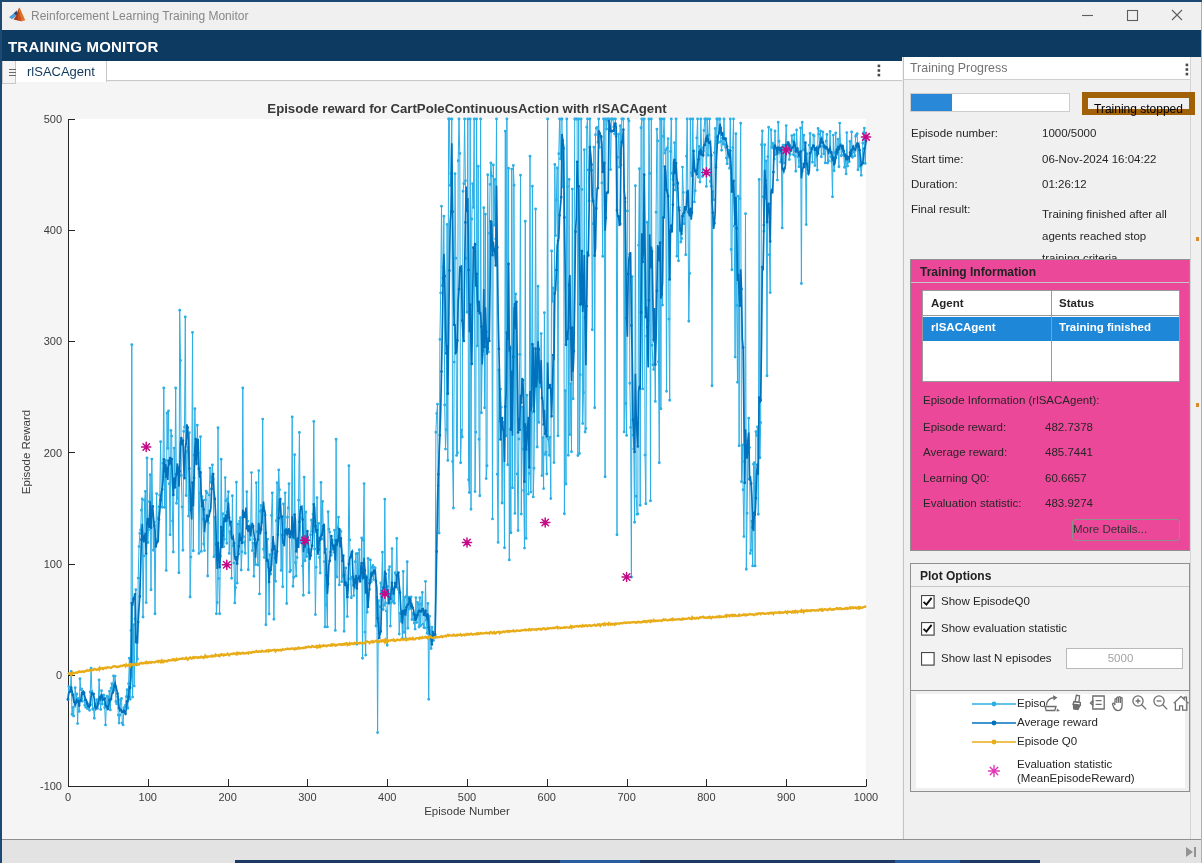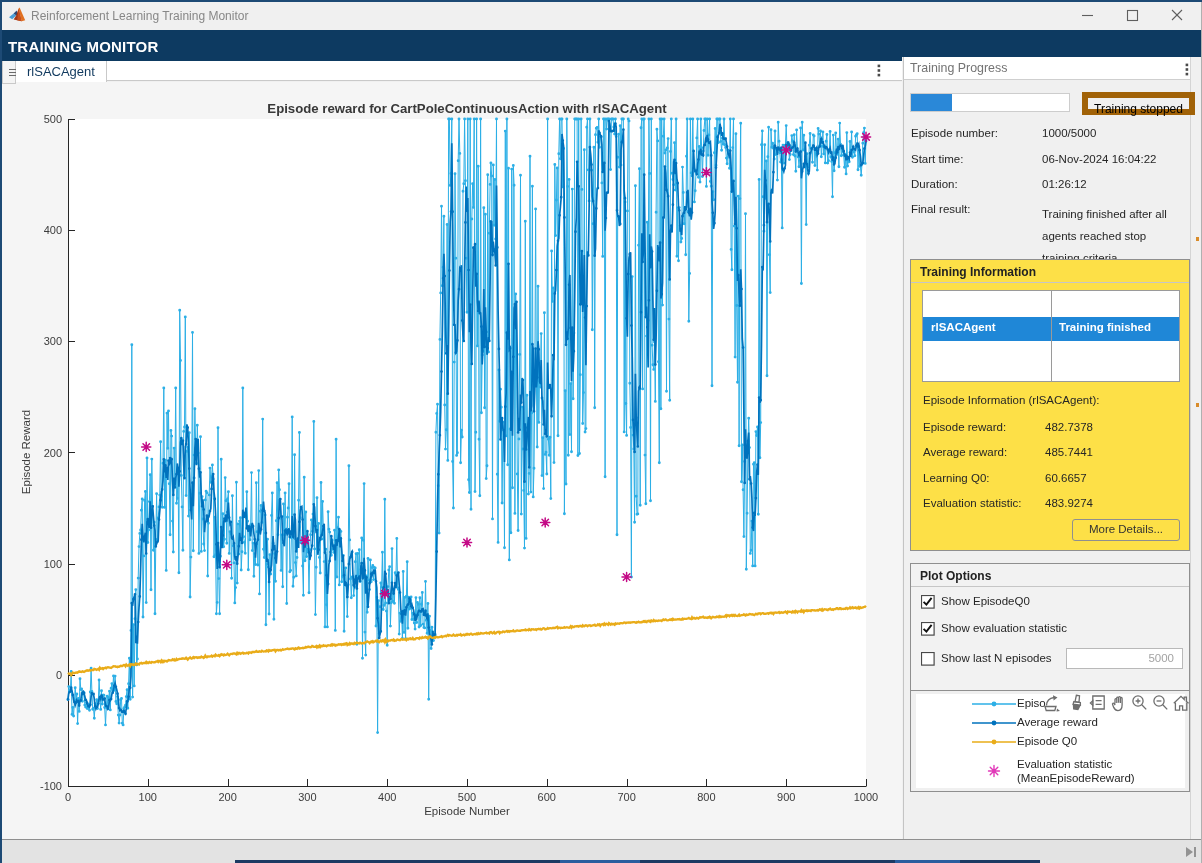--- a/index.html
+++ b/index.html
@@ -128,60 +128,64 @@
 <div class="abs" style="left:1082px;top:92px;width:113px;height:23px;border:6px solid #a16207;border-radius:0;color:#000000;font-size:12px;text-align:center;padding-top:4px">Training stopped</div>
 <div class="t" style="left:911px;top:127px">Episode number:</div>
 <div class="t" style="left:1042px;top:127px">1000/5000</div>
 <div class="t" style="left:911px;top:153px">Start time:</div>
 <div class="t" style="left:1042px;top:153px">06-Nov-2024 16:04:22</div>
 <div class="t" style="left:911px;top:178px">Duration:</div>
 <div class="t" style="left:1042px;top:178px">01:26:12</div>
 <div class="t" style="left:911px;top:203px">Final result:</div>
 <div class="t" style="left:1042px;top:203px;width:140px;white-space:normal;line-height:22px">Training finished after all agents reached stop training criteria.</div>
 
-<div class="abs" style="left:910px;top:259px;width:280px;height:292px;background:#fde047;border:1px solid #8f8f8f">
+<div class="abs" style="left:910px;top:259px;width:280px;height:292px;background:#ec4899;border:1px solid #8f8f8f">
 <div class="t" style="left:9px;top:5px;font-weight:bold;font-size:12px;color:#222">Training Information</div>
 <div class="abs" style="left:0;top:22px;width:278px;border-top:1px solid #c6c6c6"></div>
 <div class="abs" style="left:11px;top:30px;width:258px;height:92px;background:#fff;border:1px solid #9a9a9a">
+  <div class="abs" style="left:0;top:0;width:256px;height:25px;border-bottom:1px solid #9a9a9a">
+    <div class="t" style="left:8px;top:6px;font-weight:bold">Agent</div>
+    <div class="t" style="left:136px;top:6px;font-weight:bold">Status</div>
+      </div>
   <div class="abs" style="left:0;top:26px;width:256px;height:24px;background:#1f87d7">
     <div class="t" style="left:8px;top:4px;color:#fff;font-weight:bold">rlSACAgent</div>
     <div class="t" style="left:136px;top:4px;color:#fff;font-weight:bold">Training finished</div>
       </div>
   <div class="abs" style="left:128px;top:0;width:1px;height:90px;background:#9a9a9a"></div>
 </div>
 <div class="t" style="left:12px;top:134px;font-weight:normal">Episode Information (rlSACAgent):</div>
 <div class="t" style="left:12px;top:161px">Episode reward:</div>
     <div class="t" style="left:134px;top:161px">482.7378</div>
 <div class="t" style="left:12px;top:186px">Average reward:</div>
     <div class="t" style="left:134px;top:186px">485.7441</div>
 <div class="t" style="left:12px;top:212px">Learning Q0:</div>
     <div class="t" style="left:134px;top:212px">60.6657</div>
 <div class="t" style="left:12px;top:237px">Evaluation statistic:</div>
     <div class="t" style="left:134px;top:237px">483.9274</div>
-<div class="abs" style="left:161px;top:259px;width:108px;height:22px;border:1px solid #8f8f8f;border-radius:3px;text-align:center;font-size:11.5px;color:#333;padding-top:3px">More Details...</div>
+<div class="abs" style="left:161px;top:259px;width:108px;height:22px;border:1px solid #8f8f8f;border-radius:3px;font-size:11.5px;color:#333;padding-top:3px">More Details...</div>
 </div>
 
 <div class="abs" style="left:910px;top:563px;width:280px;height:144px;background:#f2f2f2;border:1px solid #8f8f8f">
 <div class="t" style="left:9px;top:5px;font-weight:bold;font-size:12px;color:#222">Plot Options</div>
 <div class="abs" style="left:0;top:22px;width:278px;border-top:1px solid #c6c6c6"></div>
 <svg width="14" height="14" style="position:absolute;left:10px;top:31px">
       <rect x="0.5" y="0.5" width="12.6" height="12.6" fill="#fff" stroke="#494949" stroke-width="1.2"></rect>
       <path d="M2.6 6.8 L5.4 9.6 L10.6 2.8" stroke="#111" stroke-width="1.9" fill="none"></path>
     </svg>
     <div class="t" style="left:30px;top:31px">Show EpisodeQ0</div>
 <svg width="14" height="14" style="position:absolute;left:10px;top:58px">
       <rect x="0.5" y="0.5" width="12.6" height="12.6" fill="#fff" stroke="#494949" stroke-width="1.2"></rect>
       <path d="M2.6 6.8 L5.4 9.6 L10.6 2.8" stroke="#111" stroke-width="1.9" fill="none"></path>
     </svg>
     <div class="t" style="left:30px;top:58px">Show evaluation statistic</div>
 <svg width="14" height="14" style="position:absolute;left:10px;top:88px">
       <rect x="0.5" y="0.5" width="12.6" height="12.6" fill="#fff" stroke="#494949" stroke-width="1.2"></rect>
     </svg>
     <div class="t" style="left:30px;top:88px">Show last N episodes</div>
-<div class="abs" style="left:155px;top:84px;width:117px;height:21px;background:#fff;border:1px solid #b9b9b9;text-align:right;font-size:11.5px;color:#a3a3a3;padding:3px 8px 0 0">5000</div>
+<div class="abs" style="left:155px;top:84px;width:117px;height:21px;background:#fff;border:1px solid #b9b9b9;text-align:center;font-size:11.5px;color:#a3a3a3;padding:3px 8px 0 0">5000</div>
 </div>
 
 <div class="abs" style="left:910px;top:690px;width:280px;height:102px;background:#f0f0f0;border:1px solid #8f8f8f"></div>
 <div class="abs" style="left:916px;top:694px;width:269px;height:94px;background:#fff"></div>
 <svg width="46" height="8" style="position:absolute;left:972px;top:700px">
     <line x1="0" y1="4" x2="44" y2="4" stroke="#2cafe6" stroke-width="1.6"></line>
     <circle cx="22" cy="4" r="2.4" fill="#2cafe6"></circle>
   </svg>
 <div class="t" style="left:1017px;top:697px">Episo</div>
 <svg width="46" height="8" style="position:absolute;left:972px;top:719px">

